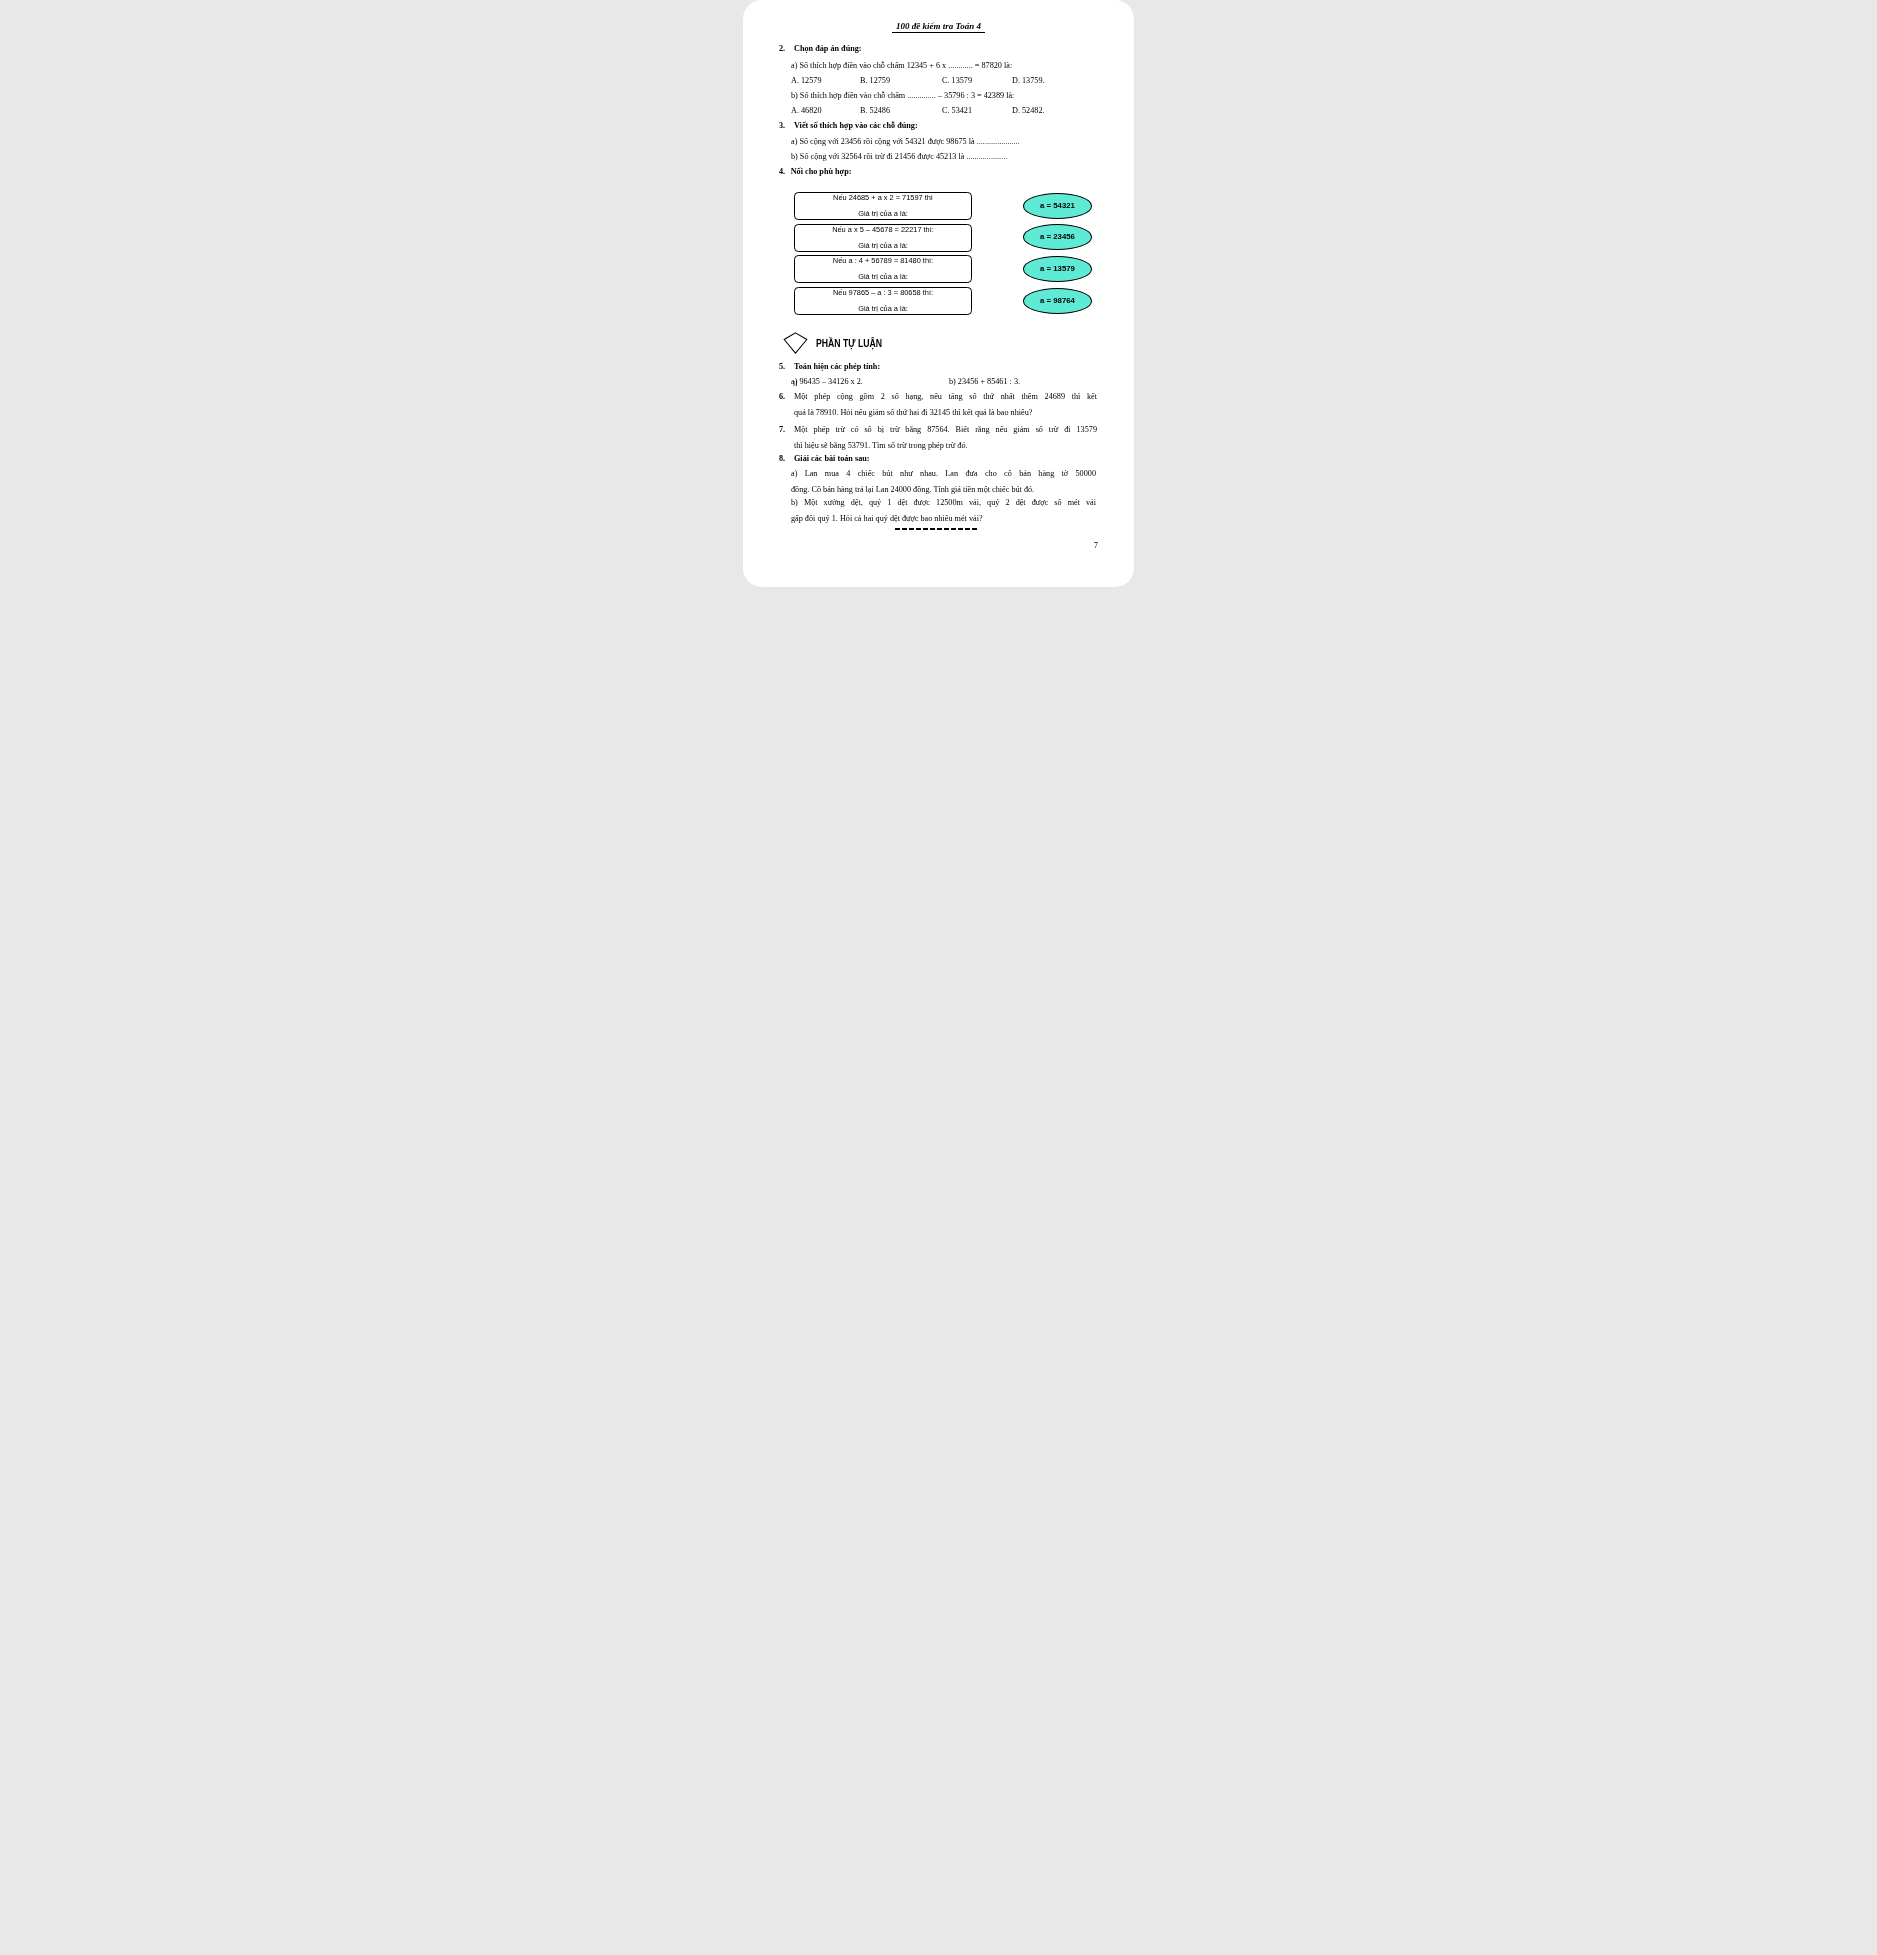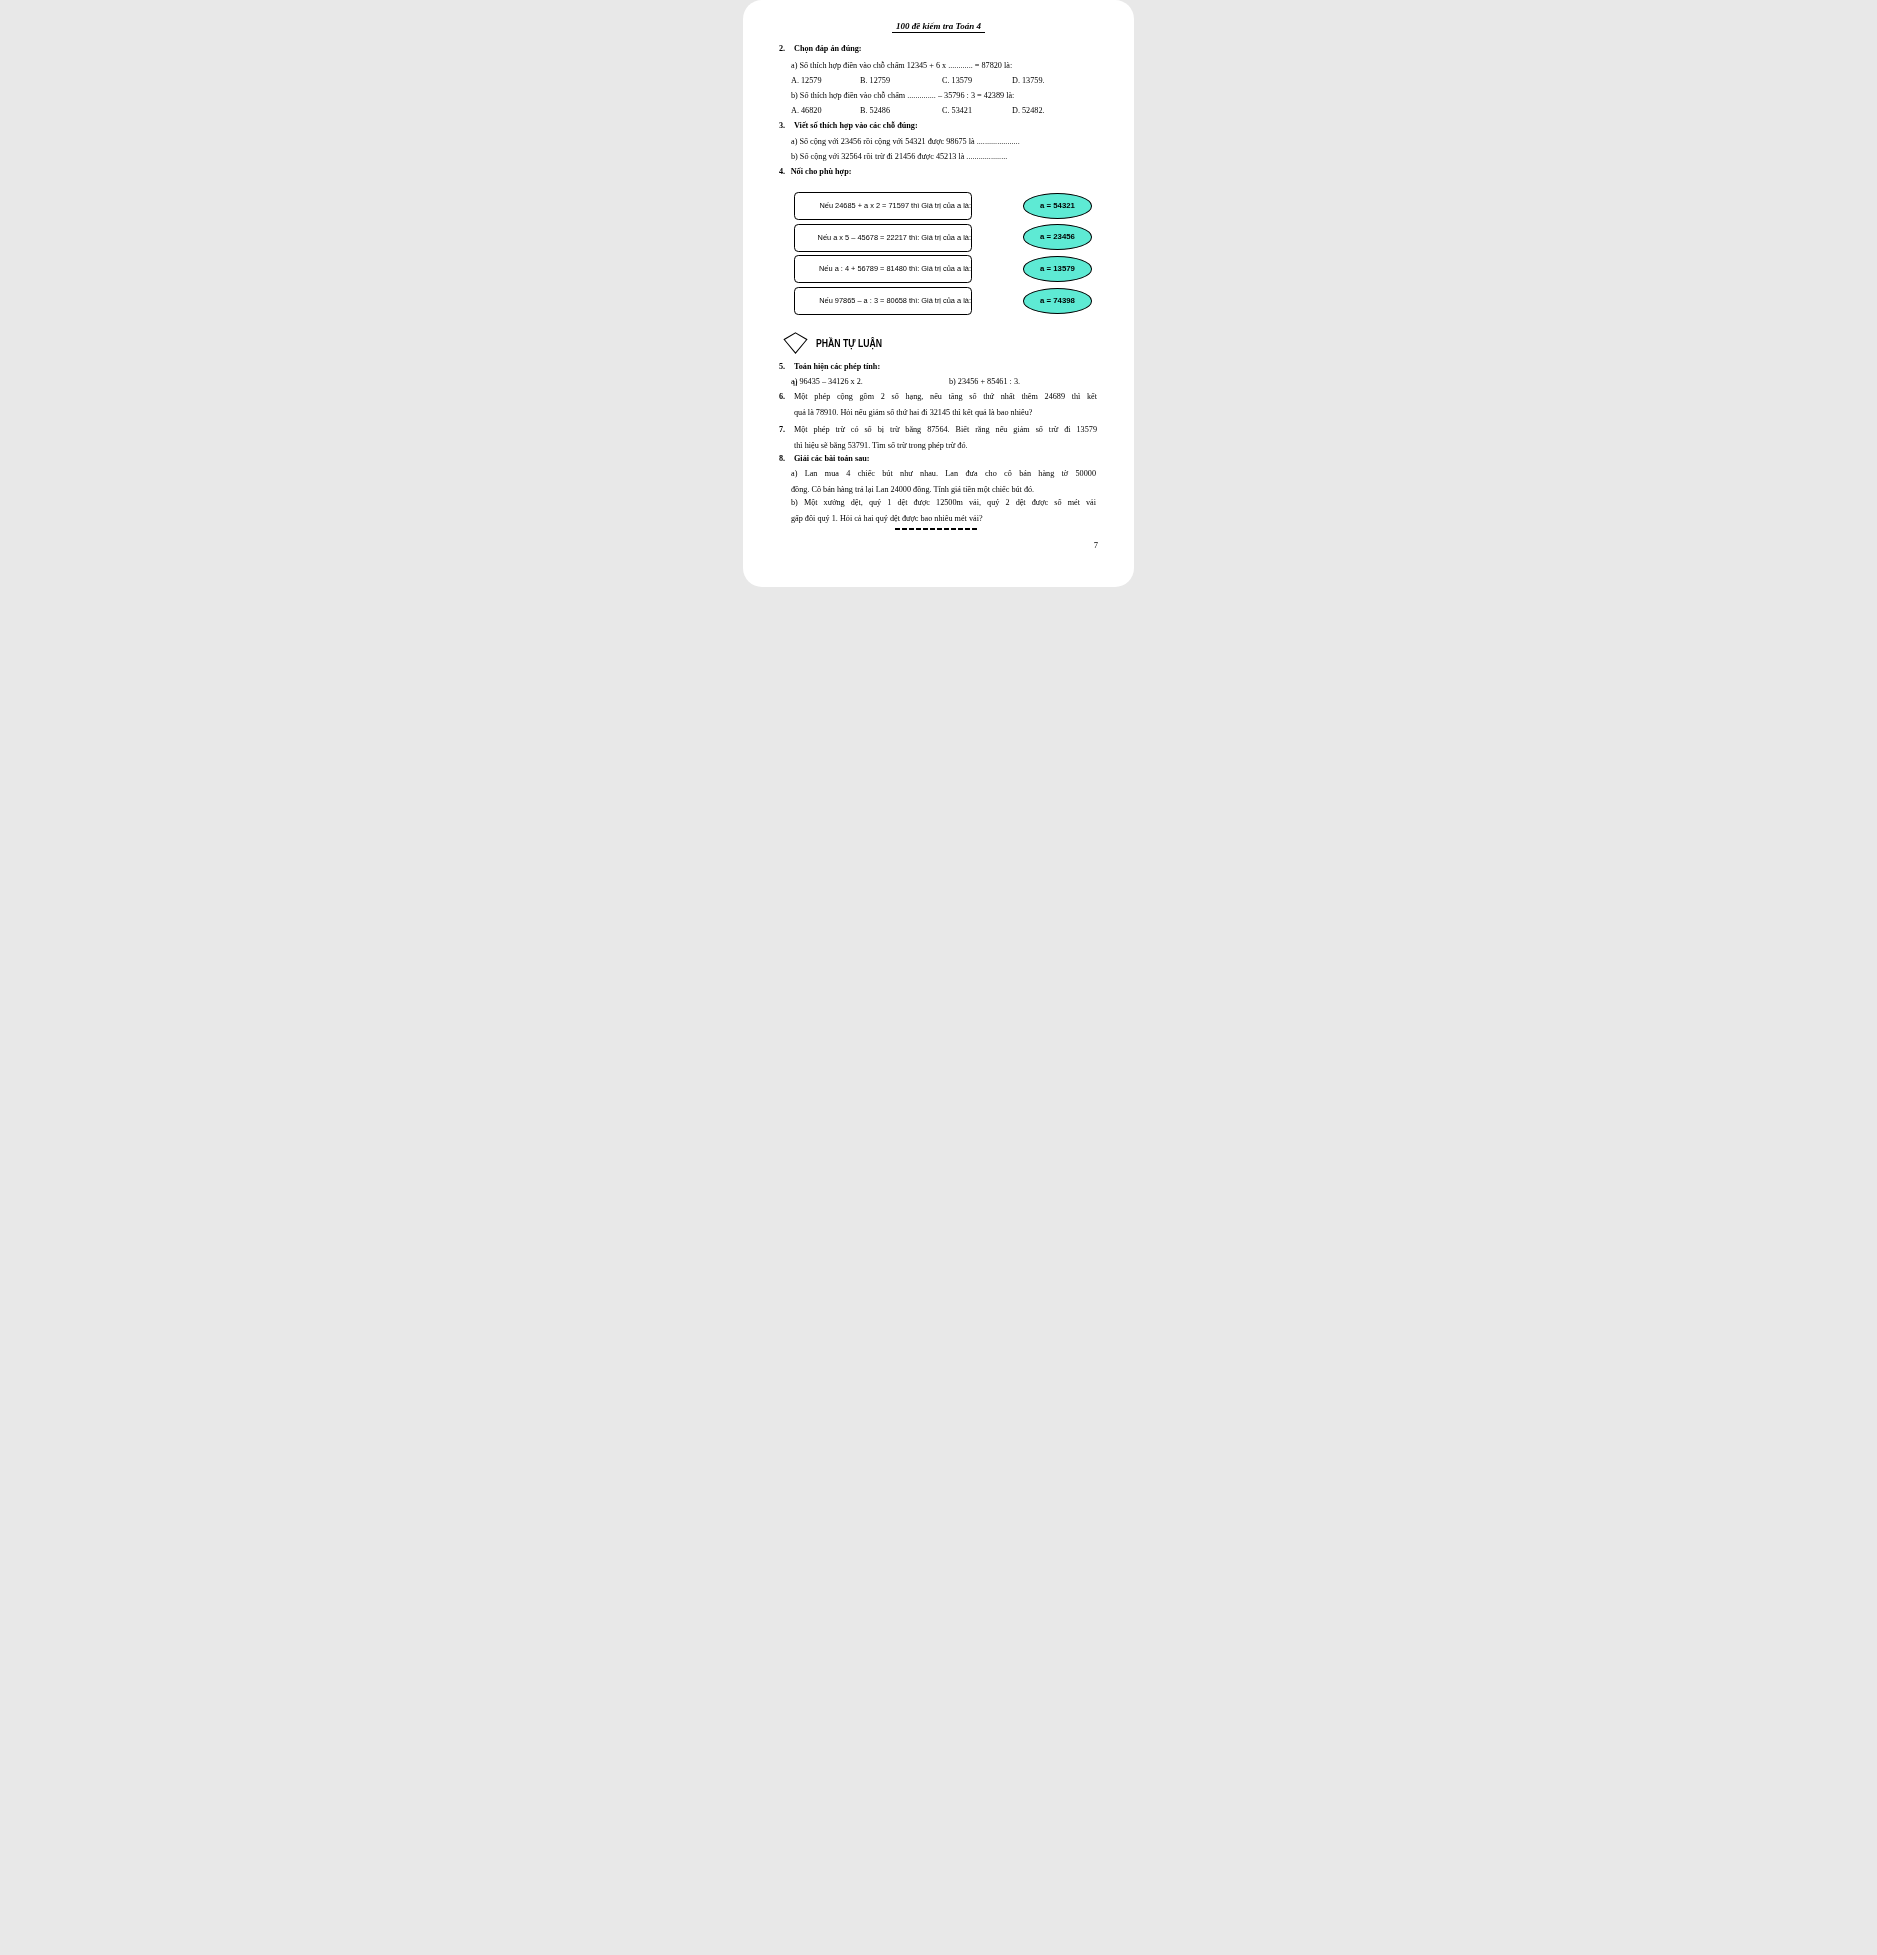--- a/index.html
+++ b/index.html
@@ -37,22 +37,22 @@
   .para .jl{text-align:justify;text-align-last:justify;}
   .para .ll{text-align:left;text-align-last:left;}
   .blk{line-height:16.4px;font-size:8.2px;}
   .blk .jl{text-align:justify;text-align-last:justify;}
   .blk .ll{text-align:left;text-align-last:left;}
   
   .mbox{
     left:51px;width:176px;height:26px;
     border:1.2px solid #000;border-radius:4.3px;
     background:#fff;
-    display:flex;flex-direction:row;justify-content:flex-end;align-items:center;
-    gap:2px;
+    display:flex;flex-direction:column;justify-content:center;align-items:center;
+    gap:8px;
     font-family:"Liberation Sans", sans-serif;
     font-size:7.4px;line-height:7.8px;
   }
   .ellipse{
     left:280px;width:67px;height:23.5px;
     border:1.2px solid #000;border-radius:50%;
     background:#5eead4;
     display:flex;justify-content:center;align-items:center;
     font-family:"Liberation Sans", sans-serif;
     font-weight:bold;font-size:7.8px;
@@ -140,21 +140,21 @@
   <div class="abs ellipse" style="top:193px">
     <span>a = 54321</span>
   </div>
   <div class="abs ellipse" style="top:224px">
     <span>a = 23456</span>
   </div>
   <div class="abs ellipse" style="top:256px">
     <span>a = 13579</span>
   </div>
   <div class="abs ellipse" style="top:288px">
-    <span>a = 74398</span>
+    <span>a = 98764</span>
   </div>
 
   <div class="abs diamond">
     <svg width="25" height="22" viewBox="0 0 64 56">
       <polygon points="32,2 61,19 32,54 3,19" fill="#ffffff" stroke="#000000" stroke-width="2.6"></polygon>
     </svg>
     <span class="roman">II</span>
   </div>
   <div class="abs section-title">PHẦN TỰ LUẬN</div>
 

